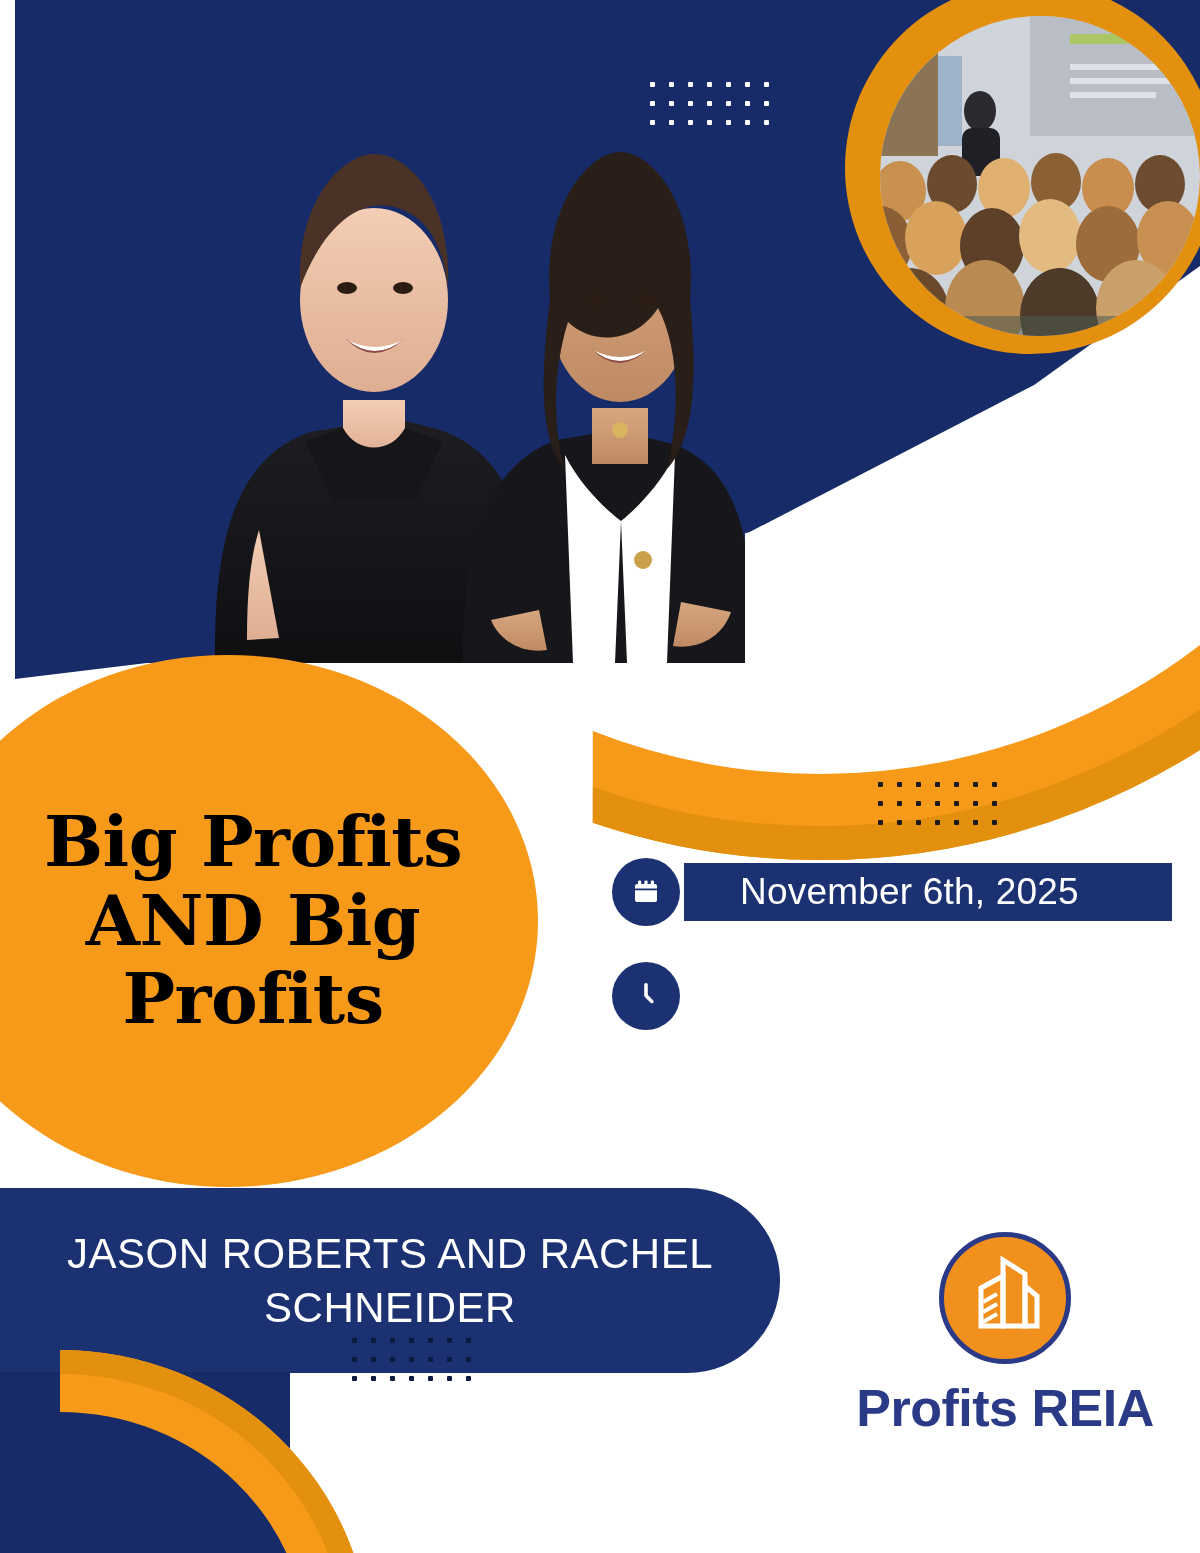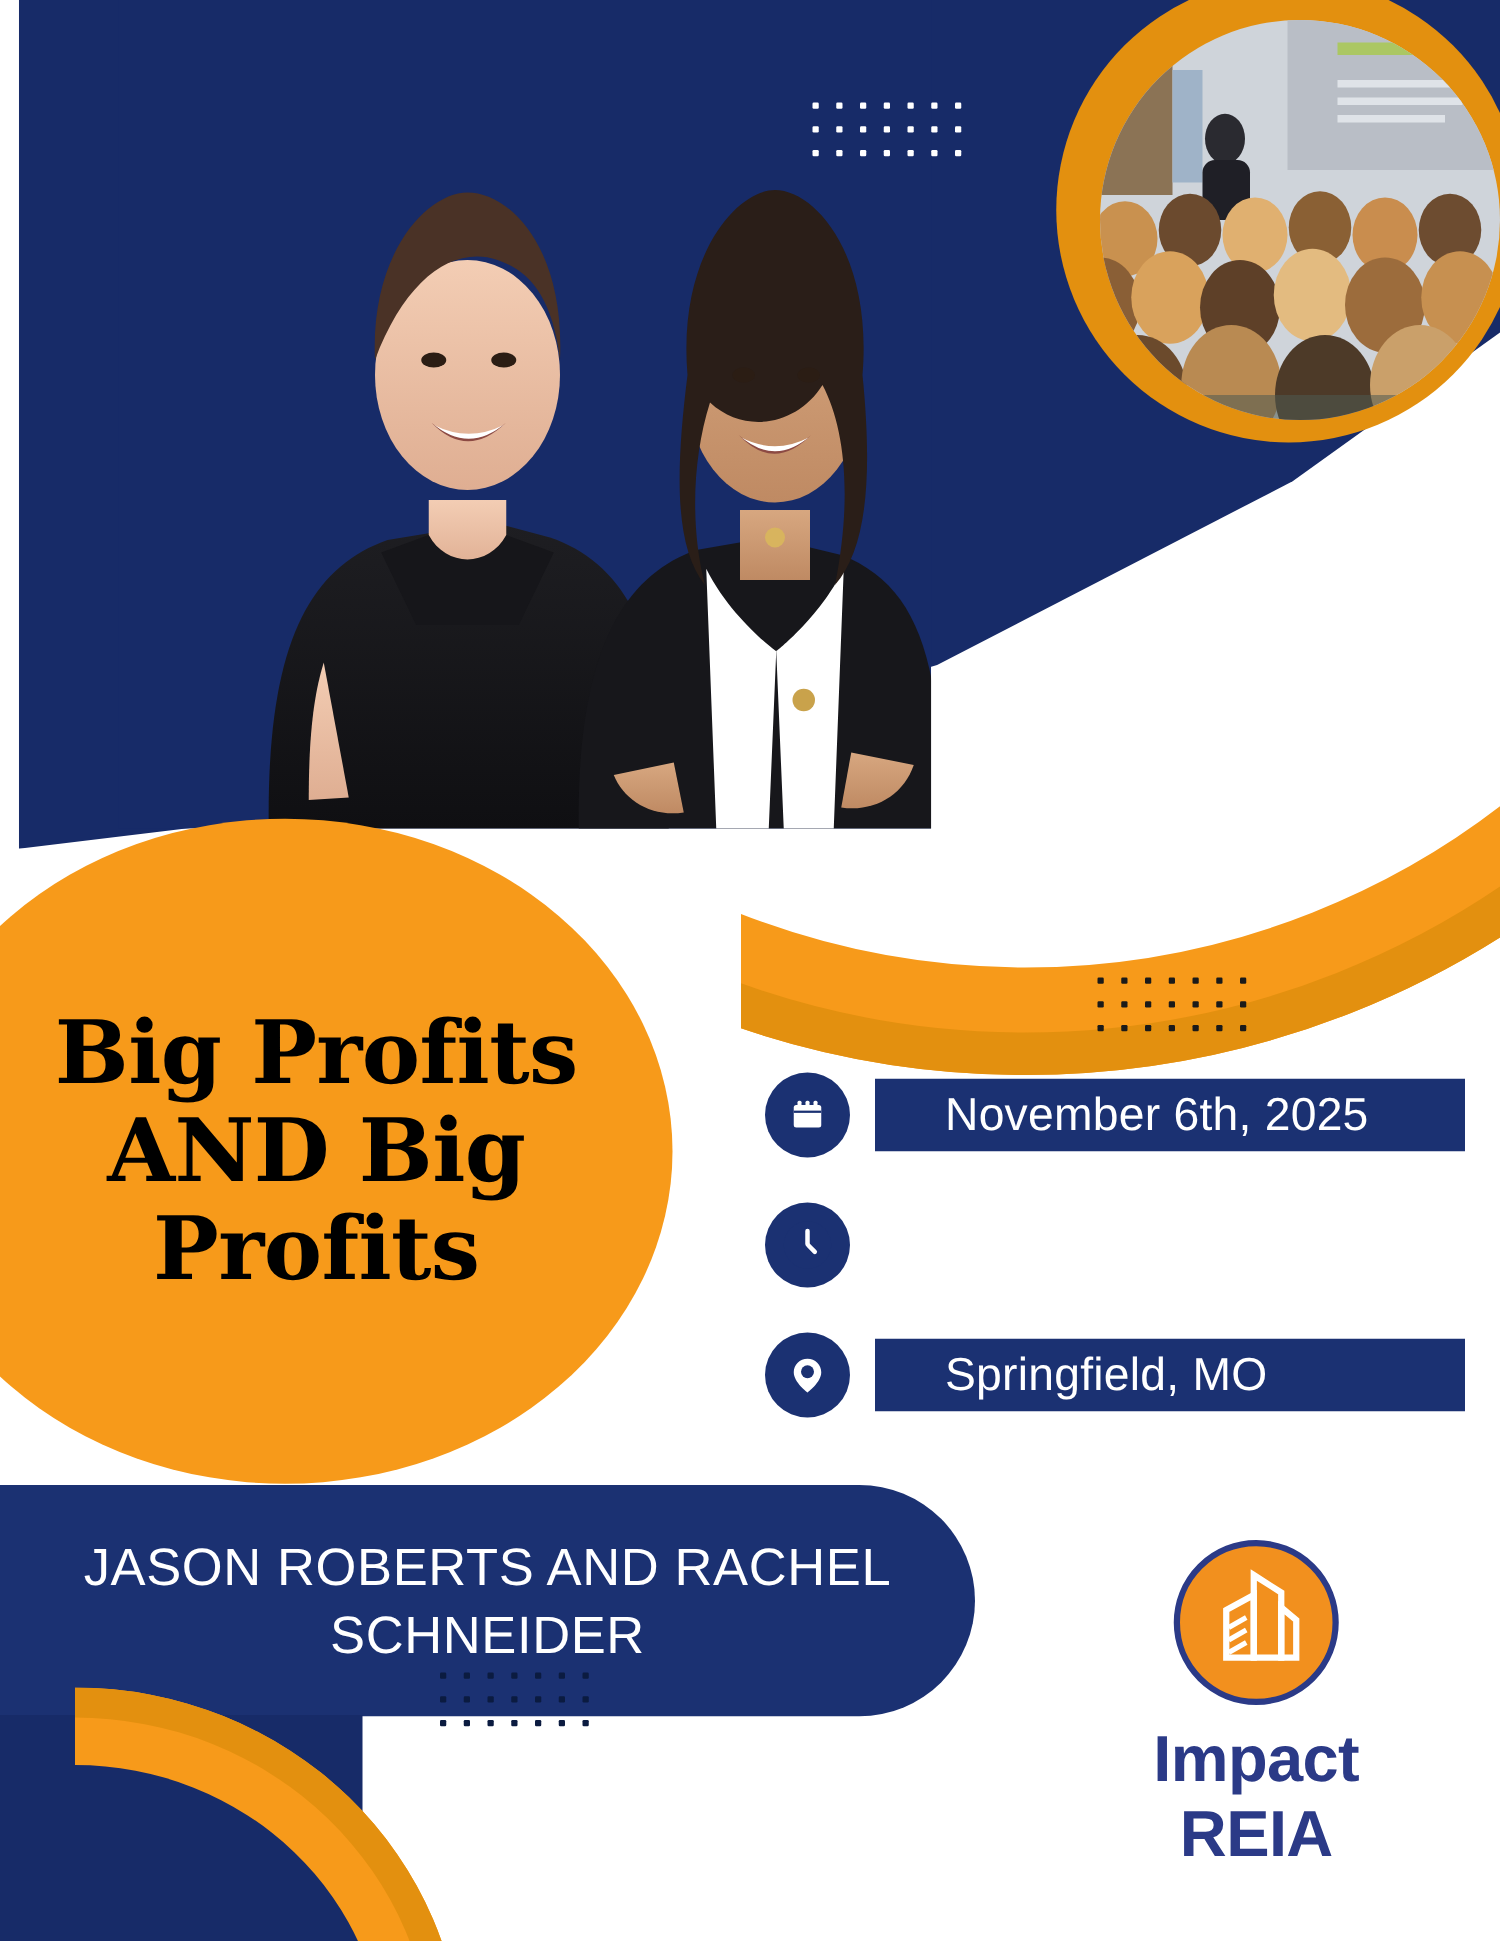--- a/index.html
+++ b/index.html
@@ -146,21 +146,21 @@
     width: 68px; height: 68px;
     border-radius: 50%;
     background: #1B3172;
     flex: 0 0 auto;
     display: flex;
     align-items: center;
     justify-content: center;
     z-index: 2;
   }
   .info-bar {
-    margin-left: 20px;
+    margin-left: 4px;
     flex: 1 1 auto;
     height: 58px;
     background: #1B3172;
     display: flex;
     align-items: center;
     padding-left: 56px;
     box-sizing: border-box;
   }
   .info-bar span {
     color: #ffffff;
@@ -426,31 +426,20 @@
     <div class="info-row">
       <div class="info-icon">
         <svg width="40" height="40" viewBox="0 0 40 40" aria-hidden="true">
           <circle cx="20" cy="20" r="19" fill="#1B3172"></circle>
           <rect x="18.2" y="7" width="3.6" height="14" rx="1.8" fill="#ffffff"></rect>
           <rect x="18.6" y="18.5" width="3.6" height="11" rx="1.8" fill="#ffffff" transform="rotate(-45 20.4 20)"></rect>
         </svg>
       </div>
     </div>
 
-    <div class="info-row">
-      <div class="info-icon">
-        <svg width="34" height="34" viewBox="0 0 34 34" aria-hidden="true">
-          <path d="M17 4 c-6.2 0 -11 4.8 -11 10.8 c0 8 11 16.2 11 16.2 s11 -8.2 11 -16.2 c0 -6 -4.8 -10.8 -11 -10.8 z" fill="#ffffff"></path>
-          <circle cx="17" cy="14.4" r="5.2" fill="#1B3172"></circle>
-        </svg>
-      </div>
-      <div class="info-bar">
-        <span>Springfield, MO</span>
-      </div>
-    </div>
 
   </div>
 
   <div class="speakers-banner">
     <div class="speakers-text">JASON ROBERTS AND RACHEL SCHNEIDER</div>
   </div>
   <div class="dots dots-banner">
     <span></span>
       <span></span>
       <span></span>
@@ -486,16 +475,16 @@
           <path d="M18 34 L40 22 L40 72 L18 72 Z"></path>
           <path d="M62 32 L74 42 L74 72 L62 72 Z"></path>
         </g>
         <g stroke="#ffffff" stroke-width="4">
           <line x1="20" y1="48" x2="34" y2="40"></line>
           <line x1="20" y1="58" x2="34" y2="50"></line>
           <line x1="20" y1="68" x2="34" y2="60"></line>
         </g>
       </svg>
     </div>
-    <div class="logo-text">Impact REIA</div>
+    <div class="logo-text">Profits REIA</div>
   </div>
 
 </div>
 
 </body></html>

